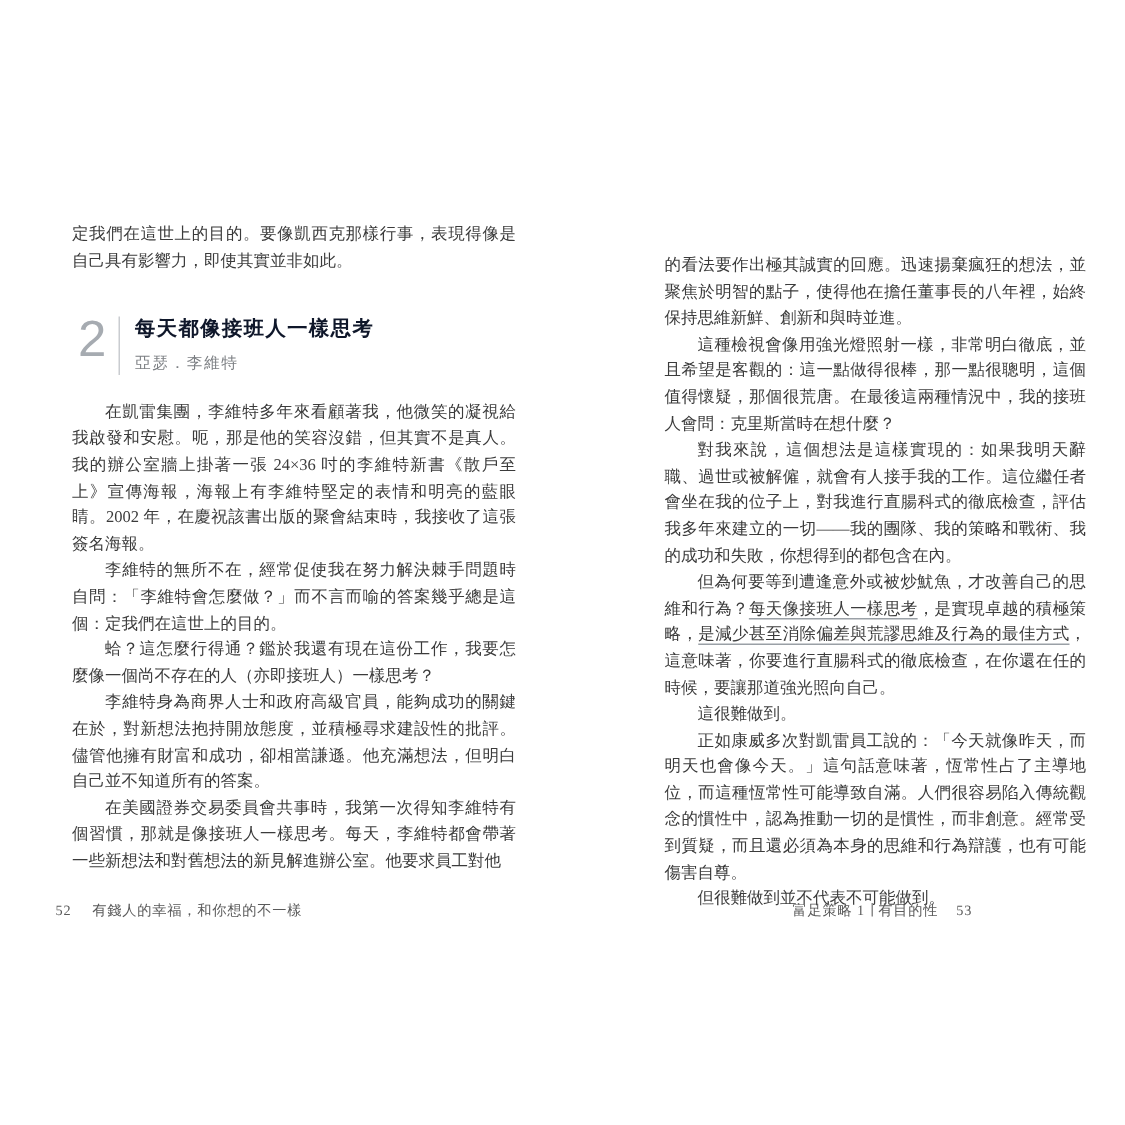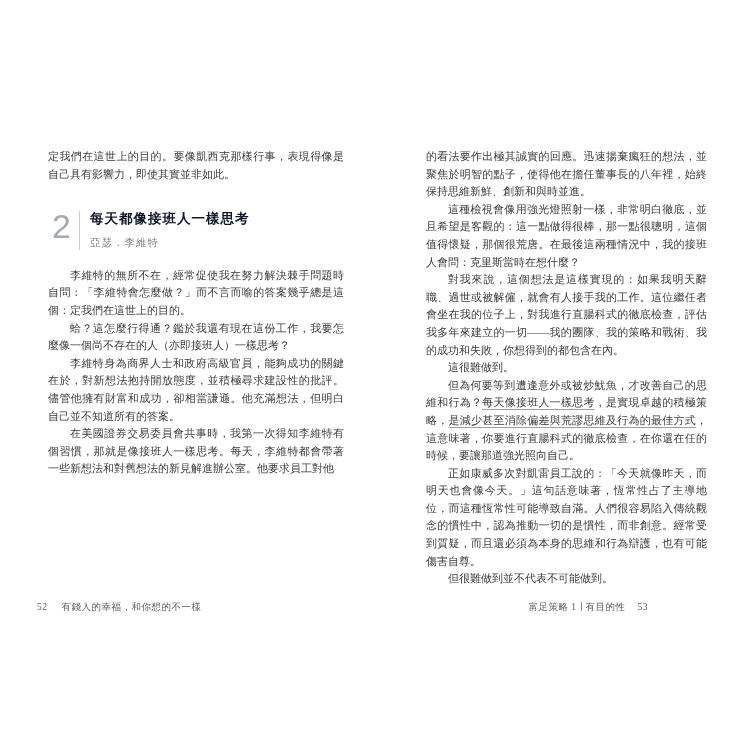--- a/index.html
+++ b/index.html
@@ -20,21 +20,21 @@
   .page-col {
     position: absolute;
     top: 148px;
     color: #3b3b3b;
     font-size: 11px;
     line-height: 17.6px;
     text-align: justify;
     text-justify: inter-character;
   }
   .col-left  { left: 48px;  width: 296px; }
-  .col-right { left: 426px; width: 281px; }
+  .col-right { left: 443px; width: 281px; margin-top: 21px; }
   .para { margin: 0; }
   .para.indent { text-indent: 2em; }
   .chapter-head {
     display: flex;
     align-items: flex-start;
     margin: 25px 0 15px 4px;
     text-align: left;
     text-indent: 0;
   }
   .chapter-num {
@@ -106,34 +106,35 @@
 
     <div class="chapter-head">
       <div class="chapter-num">2</div>
       <div class="chapter-rule"></div>
       <div class="chapter-text">
         <div class="chapter-title">每天都像接班人一樣思考</div>
         <div class="chapter-author">亞瑟．李維特</div>
       </div>
     </div>
 
+    <p class="para indent">在凱雷集團，李維特多年來看顧著我，他微笑的凝視給我啟發和安慰。呃，那是他的笑容沒錯，但其實不是真人。我的辦公室牆上掛著一張 24×36 吋的李維特新書《散戶至上》宣傳海報，海報上有李維特堅定的表情和明亮的藍眼睛。2002 年，在慶祝該書出版的聚會結束時，我接收了這張簽名海報。</p>
     <p class="para indent">李維特的無所不在，經常促使我在努力解決棘手問題時自問：「李維特會怎麼做？」而不言而喻的答案幾乎總是這個：定我們在這世上的目的。</p>
     <p class="para indent">蛤？這怎麼行得通？鑑於我還有現在這份工作，我要怎麼像一個尚不存在的人（亦即接班人）一樣思考？</p>
     <p class="para indent">李維特身為商界人士和政府高級官員，能夠成功的關鍵在於，對新想法抱持開放態度，並積極尋求建設性的批評。儘管他擁有財富和成功，卻相當謙遜。他充滿想法，但明白自己並不知道所有的答案。</p>
     <p class="para indent">在美國證券交易委員會共事時，我第一次得知李維特有個習慣，那就是像接班人一樣思考。每天，李維特都會帶著一些新想法和對舊想法的新見解進辦公室。他要求員工對他</p>
   </div>
 
   <div class="page-col col-right">
     <p class="para">的看法要作出極其誠實的回應。迅速揚棄瘋狂的想法，並聚焦於明智的點子，使得他在擔任董事長的八年裡，始終保持思維新鮮、創新和與時並進。</p>
     <p class="para indent">這種檢視會像用強光燈照射一樣，非常明白徹底，並且希望是客觀的：這一點做得很棒，那一點很聰明，這個值得懷疑，那個很荒唐。在最後這兩種情況中，我的接班人會問：克里斯當時在想什麼？</p>
     <p class="para indent">對我來說，這個想法是這樣實現的：如果我明天辭職、過世或被解僱，就會有人接手我的工作。這位繼任者會坐在我的位子上，對我進行直腸科式的徹底檢查，評估我多年來建立的一切——我的團隊、我的策略和戰術、我的成功和失敗，你想得到的都包含在內。</p>
 
+    <p class="para indent"><span>但為何要等到遭逢意外或被炒魷魚，才改善自己的思維和行為？</span><span class="emph-underline">每天像接班人一樣思考</span><span>，是實現卓越的積極策略，</span><span class="emph-underline">是減少甚至消除偏差與荒謬思維及行為的最佳方式</span><span>，這意味著，你要進行直腸科式的徹底檢查，在你還在任的時候，要讓那道強光照向自己。</span></p>
+
     <p class="para indent">這很難做到。</p>
-
-    <p class="para indent"><span>但為何要等到遭逢意外或被炒魷魚，才改善自己的思維和行為？</span><span class="emph-underline">每天像接班人一樣思考</span><span>，是實現卓越的積極策略，</span><span class="emph-underline">是減少甚至消除偏差與荒謬思維及行為的最佳方式</span><span>，這意味著，你要進行直腸科式的徹底檢查，在你還在任的時候，要讓那道強光照向自己。</span></p>
     <p class="para indent">正如康威多次對凱雷員工說的：「今天就像昨天，而明天也會像今天。」這句話意味著，恆常性占了主導地位，而這種恆常性可能導致自滿。人們很容易陷入傳統觀念的慣性中，認為推動一切的是慣性，而非創意。經常受到質疑，而且還必須為本身的思維和行為辯護，也有可能傷害自尊。</p>
     <p class="para indent">但很難做到並不代表不可能做到。</p>
   </div>
 
   <div class="footer footer-left">
     <span class="pgnum">52</span><span class="book-title">有錢人的幸福，和你想的不一樣</span>
   </div>
 
   <div class="footer footer-right">
     <span>富足策略 1</span><span class="footer-vbar"></span><span>有目的性</span><span class="pgnum">53</span>

